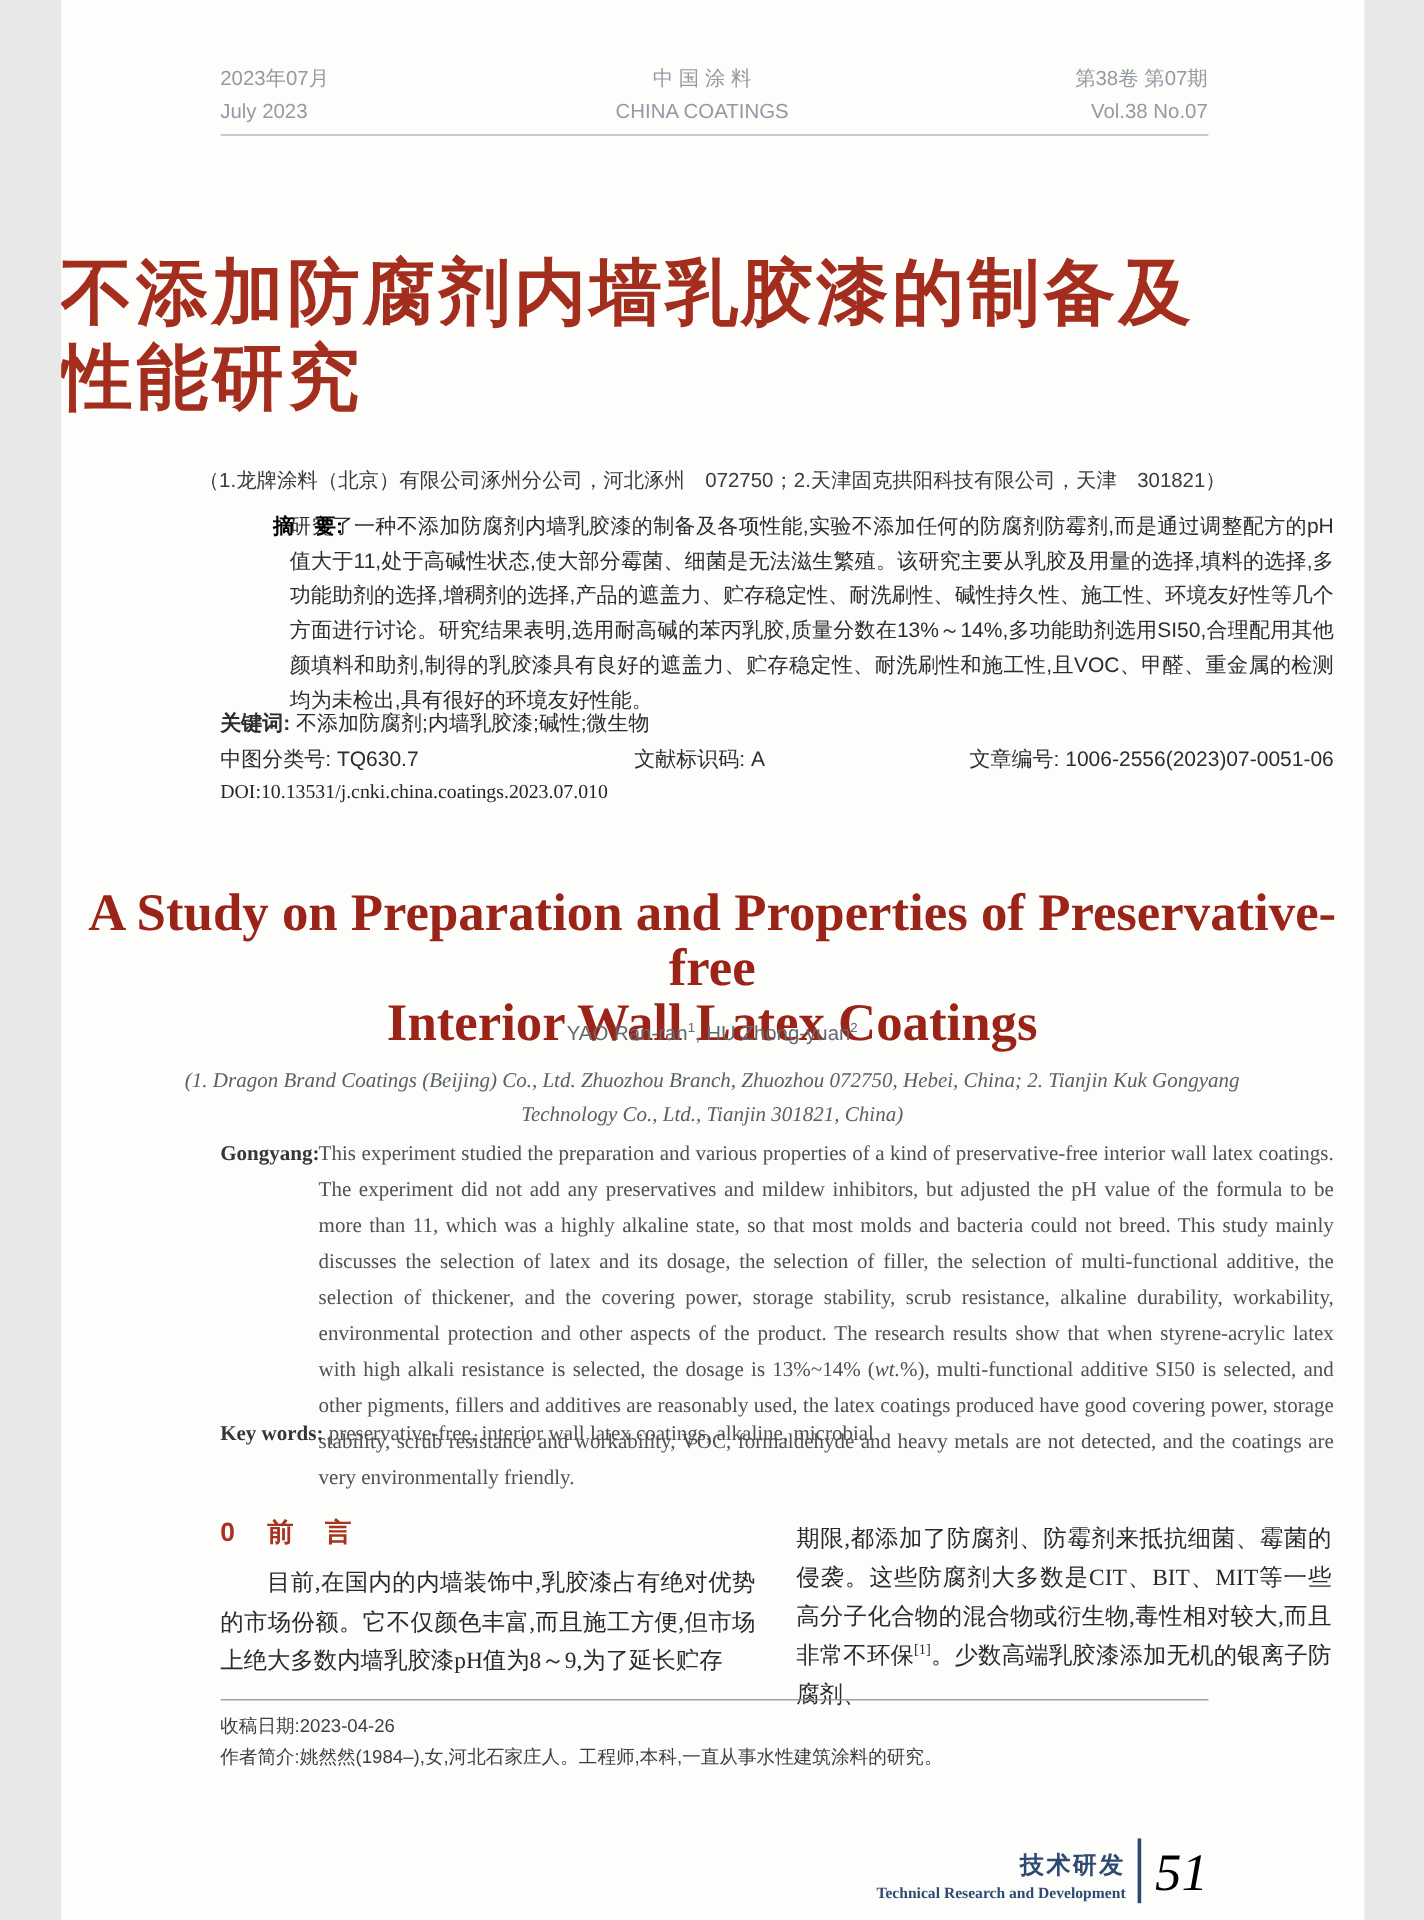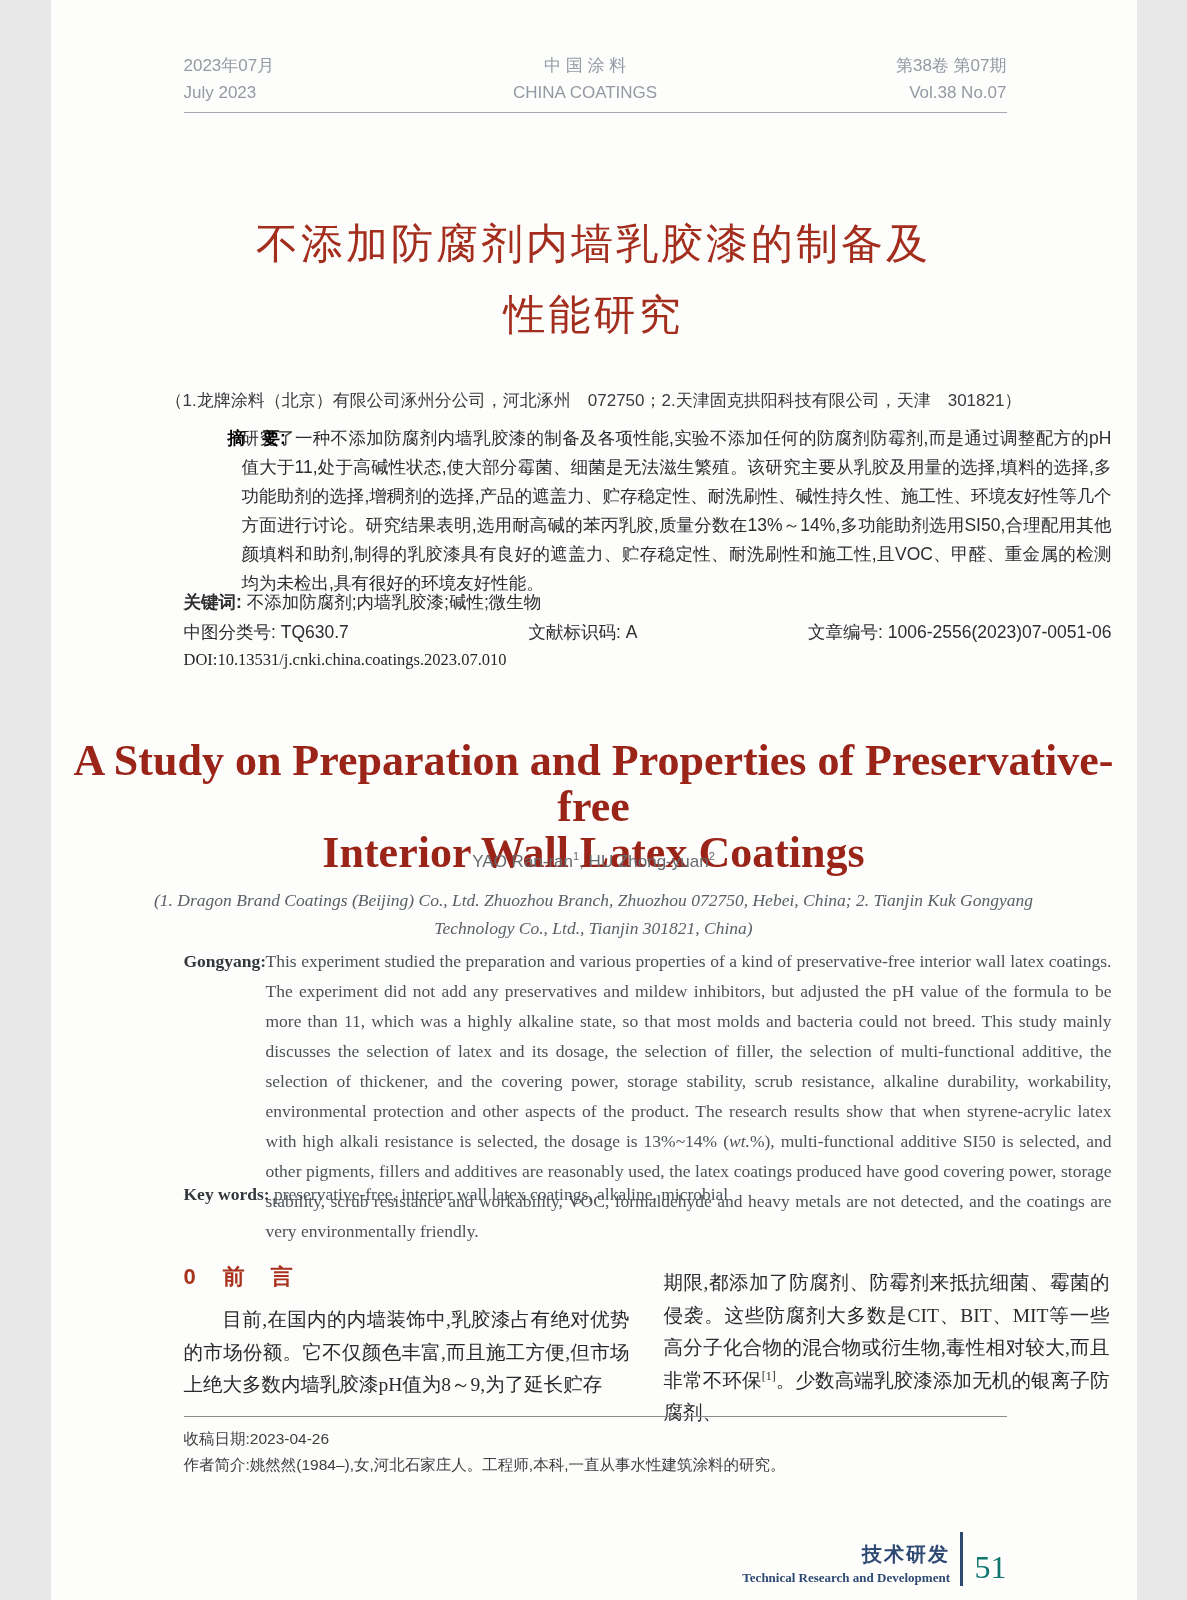--- a/index.html
+++ b/index.html
@@ -16,22 +16,22 @@
     color:#939aa3; font-size:17px; line-height:27px;
   }
   .journal-header .col-c { text-align:center; }
   .journal-header .col-r { text-align:right; }
   .header-rule {
     position:absolute; top:112px; left:133px; right:130px;
     border-top:1.5px solid #a6acb4;
   }
   
   .title-cn {
-    position:absolute; top:208px; left:0; right:0; text-align:center;
-    color:#a42e1d; font-size:42px; font-weight:400; line-height:71px;
+    position:absolute; top:208px; left:0; right:0; text-align:left;
+    color:#a42e1d; font-size:60px; font-weight:700; line-height:71px;
     letter-spacing:3px;
   }
   .authors-cn {
     position:absolute; top:360px; left:0; right:0; text-align:center;
     font-size:17px; color:#3a3a3a;
   }
   sup { font-size:11px; vertical-align:super; line-height:0; }
   .affil-cn {
     position:absolute; top:389px; left:0; right:0; text-align:center;
     font-size:17px; color:#3a3a3a;
@@ -123,21 +123,21 @@
   .footer-labels { text-align:right; color:#2e4a72; }
   .footer-cn { font-size:20px; font-weight:700; letter-spacing:2px; }
   .footer-en {
     font-family:"Liberation Serif", serif; font-weight:700;
     font-size:13px; margin-top:2px;
   }
   .footer-bar {
     width:2.5px; height:54px; background:#2e4a72; margin:0 12px 0 10px;
   }
   .footer-page {
-    font-family:"Liberation Serif", serif; font-size:32px; color:#0f766e;
+    font-family:"Liberation Serif", serif; font-size:44px; color:#000000;font-style:italic;
   }
 </style>
 </head>
 <body>
 
 <div class="page">
 
   <div class="journal-header">
     <div class="col-l">
       <div>2023年07月</div>

